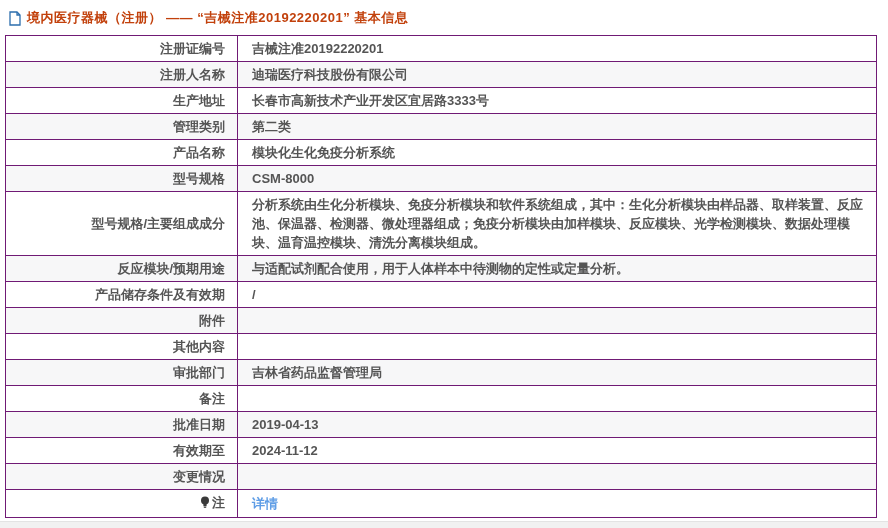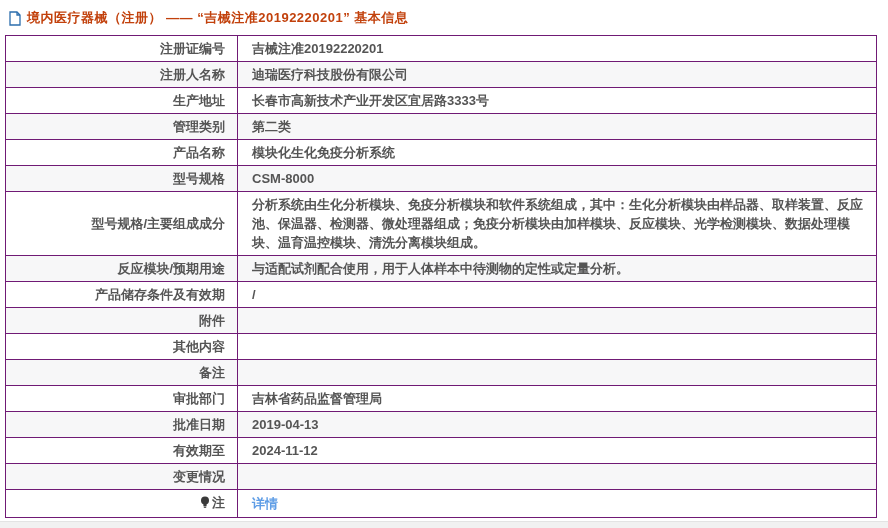--- a/index.html
+++ b/index.html
@@ -129,26 +129,26 @@
       </tr>
       <tr>
         <td class="label-cell">附件</td>
         <td class="value-cell"></td>
       </tr>
       <tr>
         <td class="label-cell">其他内容</td>
         <td class="value-cell"></td>
       </tr>
       <tr>
+        <td class="label-cell">审批部门</td>
+        <td class="value-cell">吉林省药品监督管理局</td>
+      </tr>
+      <tr>
         <td class="label-cell">备注</td>
         <td class="value-cell"></td>
-      </tr>
-      <tr>
-        <td class="label-cell">审批部门</td>
-        <td class="value-cell">吉林省药品监督管理局</td>
       </tr>
       <tr>
         <td class="label-cell">批准日期</td>
         <td class="value-cell">2019-04-13</td>
       </tr>
       <tr>
         <td class="label-cell">有效期至</td>
         <td class="value-cell">2024-11-12</td>
       </tr>
       <tr>

